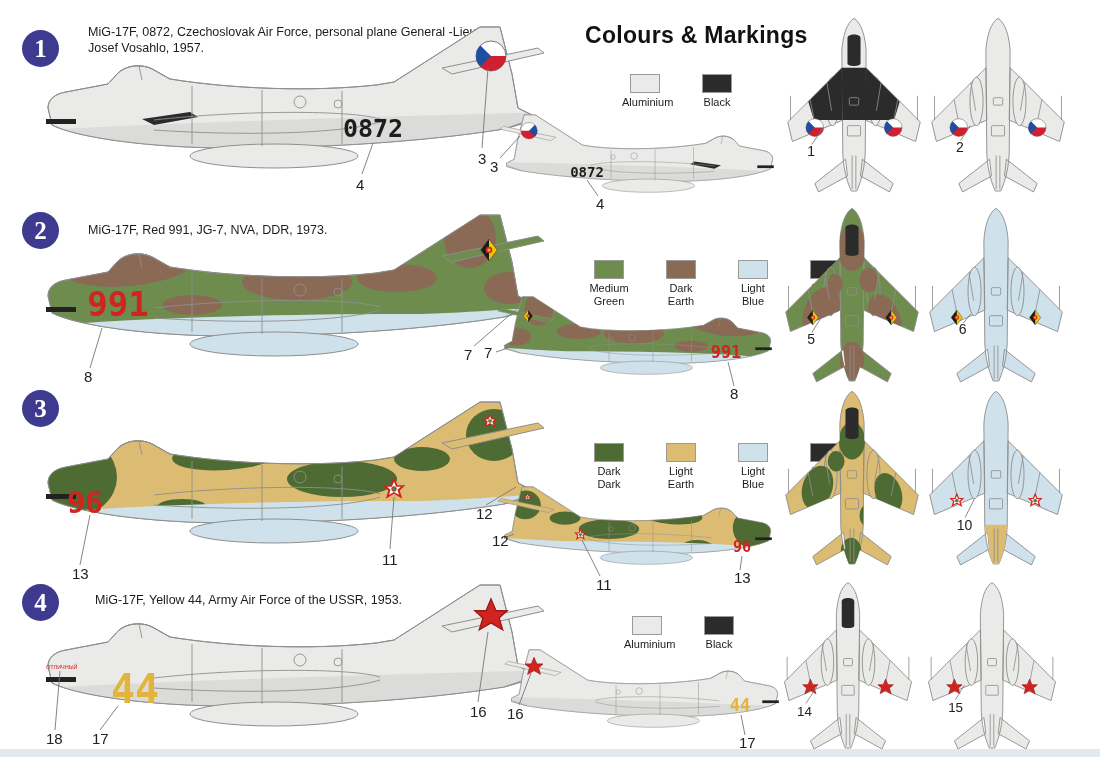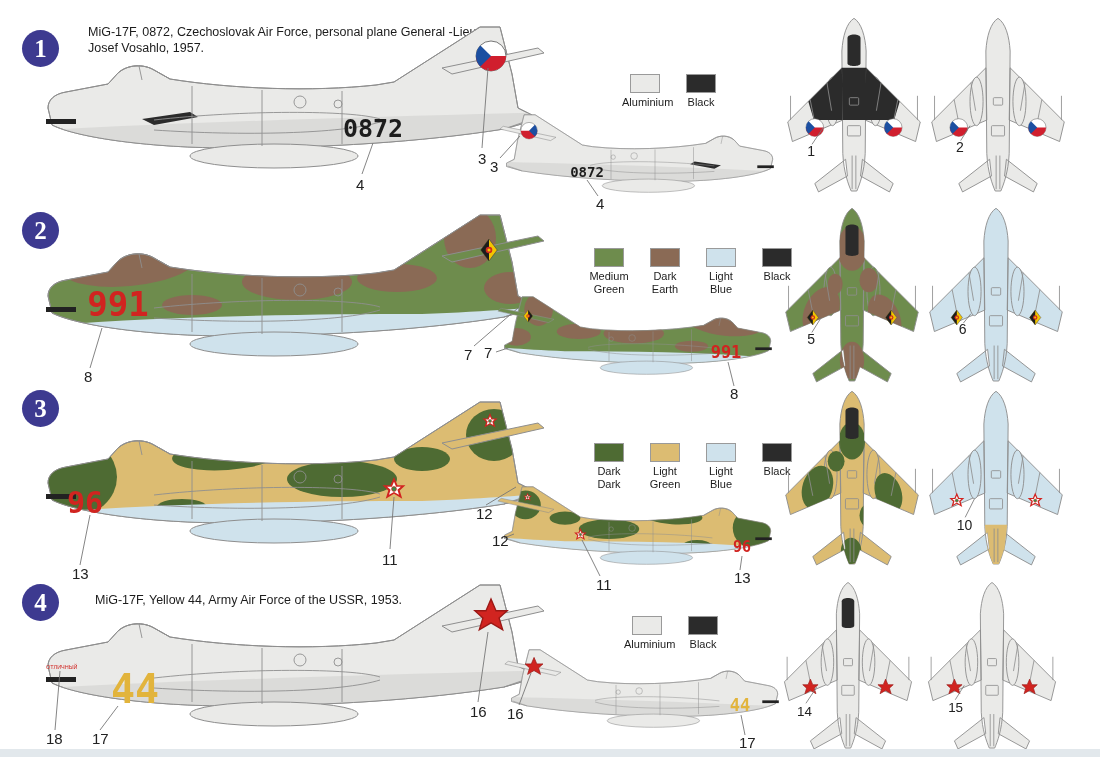--- a/index.html
+++ b/index.html
@@ -5,21 +5,21 @@
   html,body{margin:0;padding:0;background:#fff;}
   #page{position:relative;width:1100px;height:757px;background:#ffffff;overflow:hidden;
         font-family:"Liberation Sans",sans-serif;}
   .abs{position:absolute;}
   #title{position:absolute;left:585px;top:22px;font-size:23px;font-weight:bold;color:#111;
          letter-spacing:0.3px;}
   .badge{position:absolute;width:37px;height:37px;border-radius:50%;background:var(--badge);
          color:#fff;display:flex;align-items:center;justify-content:center;
          font-family:"Liberation Serif",serif;font-size:25px;font-weight:bold;}
   .caption{position:absolute;width:420px;font-size:12.5px;line-height:1.3;color:#1c1c1c;}
-  .swatches{position:absolute;display:flex;gap:10px;}
+  .swatches{position:absolute;display:flex;gap:26px;}
   .sw{width:46px;text-align:center;}
   .chip{width:28px;height:17px;margin:0 auto;border:1px solid #9a9a9a;}
   .chip-label{font-size:11px;line-height:12.5px;color:#1c1c1c;margin-top:3px;}
   svg{overflow:visible;}
   .f-alu{fill:var(--aluminium);} .f-alu2{fill:var(--aluminium_shade);}
   .f-blk{fill:var(--black);} .f-none{fill:none;}
   .f-mgreen{fill:var(--medium_green);} .f-dearth{fill:var(--dark_earth);}
   .f-lblue{fill:var(--light_blue);} .f-dgreen{fill:var(--dark_green);}
   .f-learth{fill:var(--light_earth);}
   .s{stroke:var(--outline);stroke-width:1;}
@@ -151,20 +151,21 @@
         </g>
     <g id="plan-det" class="det">
       <path d="M143,114 L143,88 M7,114 L7,88 M104,74 L99,104 M122,92 L117,117 M46,74 L51,104 M28,92 L33,117 M73,152 L73,188 M77,152 L77,188"></path>
       <rect x="68" y="120" width="14" height="11" rx="1"></rect>
       <rect x="70" y="90" width="10" height="8" rx="1"></rect>
     </g>
     <path id="plan-canopy" d="M68,26 C68,21 82,21 82,26 L82,53 C82,57 68,57 68,53 Z"></path>
   </defs>
 </svg>
 
+<div id="title">Colours &amp; Markings</div>
 
 
 <div class="badge" style="left:22px;top:30px">
       <span>1</span>
     </div>
 <div class="caption" style="left:88px;top:24px">MiG-17F, 0872, Czechoslovak Air Force, personal plane General -Lieut. Josef Vosahlo, 1957.</div>
 
 <svg class="abs" style="left:30px;top:16px" width="540" height="190" viewBox="0 0 540 190">
   <g transform="translate(12,6)">
         <use href="#frame-r1"></use>
@@ -221,20 +222,21 @@
   <use href="#rnd-cz" transform="translate(33,122) scale(0.95)"></use>
   <use href="#rnd-cz" transform="translate(117,122) scale(0.95)"></use>
   <line x1="45" y1="120" x2="35" y2="136" class="ldr"></line>
   <text x="30" y="148" class="callout">2</text>
 </svg>
 
 
 <div class="badge" style="left:22px;top:212px">
       <span>2</span>
     </div>
+<div class="caption" style="left:88px;top:222px">MiG-17F, Red 991, JG-7, NVA, DDR, 1973.</div>
 
 <svg class="abs" style="left:30px;top:200px" width="540" height="195" viewBox="0 0 540 195">
   <g transform="translate(12,10)">
         <use href="#frame-r2"></use>
       </g>
   <text x="88" y="116" class="code t-red" font-size="34" text-anchor="middle">991</text>
   <line x1="488" y1="108" x2="444" y2="146" class="ldr"></line>
   <text x="434" y="160" class="callout">7</text>
   <line x1="72" y1="128" x2="60" y2="168" class="ldr"></line>
   <text x="54" y="182" class="callout">8</text>
@@ -242,21 +244,21 @@
 
 <svg class="abs" style="left:478px;top:288px" width="300" height="112" viewBox="0 0 300 112">
   <use href="#frame-r2" transform="translate(296,6) scale(-0.55,0.55)"></use>
   <text x="248" y="70" class="code t-red" font-size="17" text-anchor="middle">991</text>
   <line x1="30" y1="60" x2="18" y2="64" class="ldr"></line>
   <text x="6" y="70" class="callout">7</text>
   <line x1="250" y1="74" x2="256" y2="98" class="ldr"></line>
   <text x="252" y="111" class="callout">8</text>
 </svg>
 
-<div class="swatches" style="left:586px;top:248px">
+<div class="swatches" style="left:586px;top:260px">
   <div class="sw">
         <div class="chip" style="background: rgb(110, 140, 77);"></div>
         <div class="chip-label">Medium Green</div>
       </div>
   <div class="sw">
         <div class="chip" style="background: rgb(138, 106, 85);"></div>
         <div class="chip-label">Dark Earth</div>
       </div>
   <div class="sw">
         <div class="chip" style="background: rgb(207, 226, 236);"></div>
@@ -332,21 +334,21 @@
   <text x="256" y="107" class="callout">13</text>
 </svg>
 
 <div class="swatches" style="left:586px;top:443px">
   <div class="sw">
         <div class="chip" style="background: rgb(78, 107, 51);"></div>
         <div class="chip-label">Dark Dark</div>
       </div>
   <div class="sw">
         <div class="chip" style="background: rgb(220, 188, 114);"></div>
-        <div class="chip-label">Light Green</div>
+        <div class="chip-label">Light Earth</div>
       </div>
   <div class="sw">
         <div class="chip" style="background: rgb(207, 226, 236);"></div>
         <div class="chip-label">Light Blue</div>
       </div>
   <div class="sw">
         <div class="chip" style="background: rgb(43, 43, 43);"></div>
         <div class="chip-label">Black</div>
       </div>
 </div>

